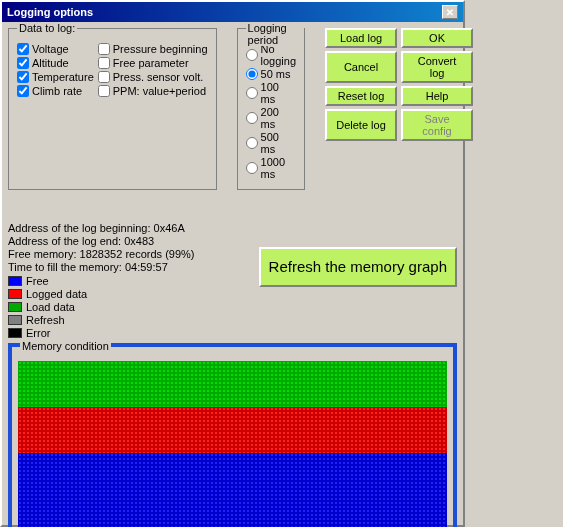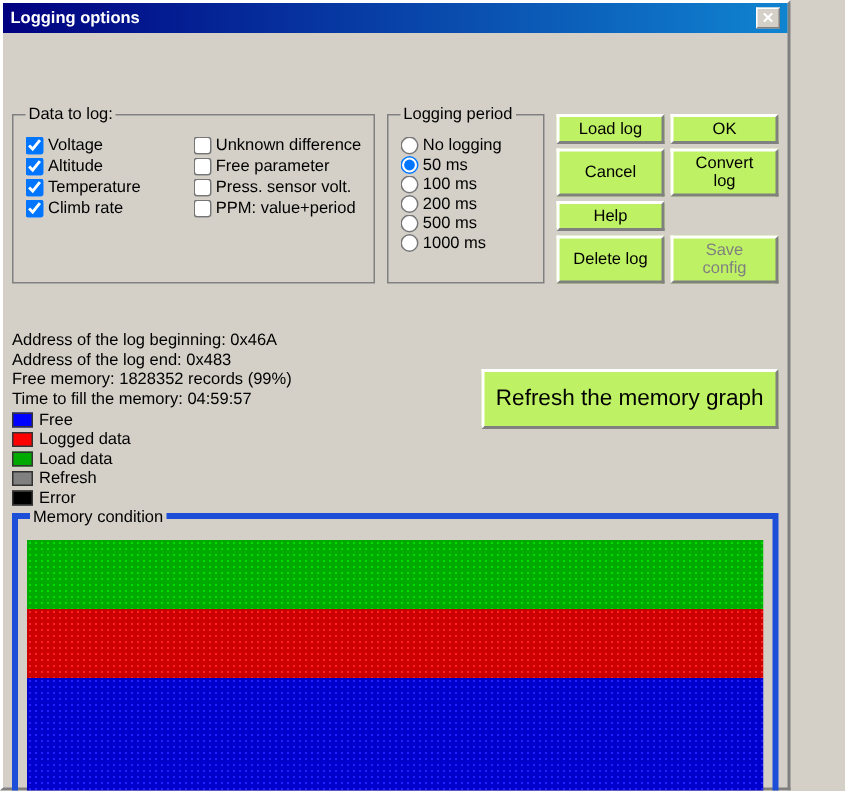--- a/index.html
+++ b/index.html
@@ -5,21 +5,21 @@
     * { box-sizing: border-box; margin: 0; padding: 0; }
     body {
       font-family: 'MS Sans Serif', Tahoma, Arial, sans-serif;
       font-size: 11px;
       background: #d4d0c8;
       width: 563px;
       height: 527px;
       overflow: hidden;
     }
     .window {
-      width: 527px;
+      width: 465px;
       height: 527px;
       background: #d4d0c8;
       border: 2px solid #808080;
       border-top-color: #ffffff;
       border-left-color: #ffffff;
     }
     .title-bar {
       background: linear-gradient(to right, #000080, #1084d0);
       color: white;
       padding: 3px 5px;
@@ -156,23 +156,22 @@
       padding: 4px 8px;
     }
     .memory-condition-group {
       border: 4px solid #1d4ed8;
       position: relative;
       padding: 14px 6px 6px 6px;
       margin-top: 2px;
     }
     .top-area {
       display: flex;
-      gap: 8px;
+      gap: 20px;
       margin-bottom: 4px;
-      margin-top: 48px;
     }
   </style>
 </head>
 <body>
 
 <div class="window">
   <div class="title-bar">
     <span class="title-bar-text">Logging options</span>
     <div class="title-bar-close">✕</div>
   </div>
@@ -183,21 +182,21 @@
 
       <div class="group-box data-to-log">
         <span class="group-box-label">Data to log:</span>
         <div class="checkbox-grid">
           <div class="checkbox-item">
             <input type="checkbox" checked="" style="">
             <span>Voltage</span>
           </div>
           <div class="checkbox-item">
             <input type="checkbox" style="">
-            <span>Unknown difference</span>
+            <span>Pressure beginning</span>
           </div>
           <div class="checkbox-item">
             <input type="checkbox" checked="" style="">
             <span>Altitude</span>
           </div>
           <div class="checkbox-item">
             <input type="checkbox" style="">
             <span>Free parameter</span>
           </div>
           <div class="checkbox-item">
@@ -252,20 +251,21 @@
       <div class="right-panel">
         <div class="btn-row">
           <button class="btn">Load log</button>
           <button class="btn">OK</button>
         </div>
         <div class="btn-row">
           <button class="btn">Cancel</button>
           <button class="btn">Convert log</button>
         </div>
         <div class="btn-row">
+          <button class="btn">Reset log</button>
           <button class="btn">Help</button>
         </div>
         <div class="btn-row">
           <button class="btn">Delete log</button>
           <button class="btn btn-disabled">Save config</button>
         </div>
       </div>
     </div>
 
     <div style="display:flex; gap:6px; margin-bottom:4px;">

